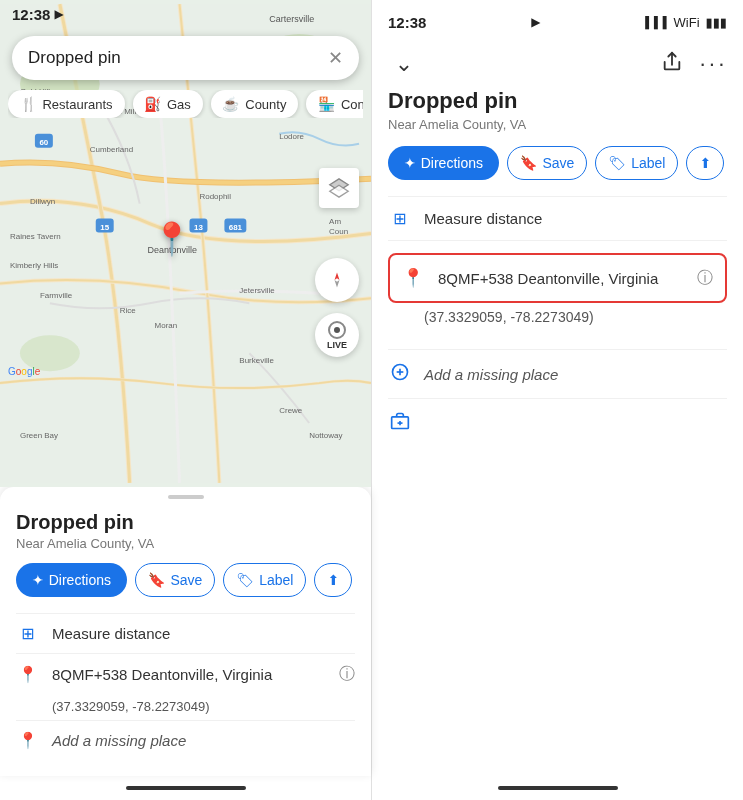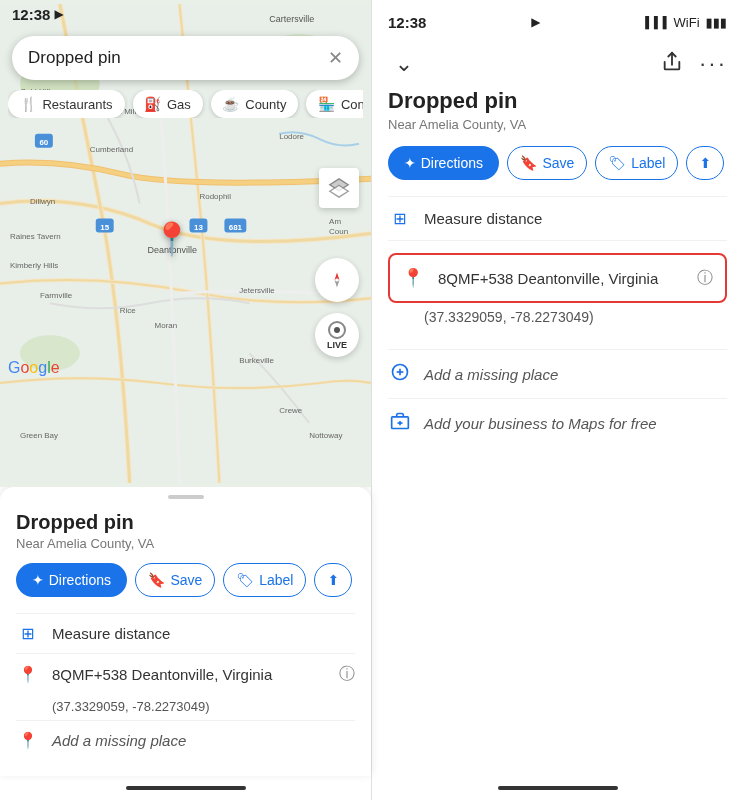--- a/index.html
+++ b/index.html
@@ -192,21 +192,21 @@
       background: #555;
       border-radius: 50%;
     }
 
     
     .google-logo {
       position: absolute;
       bottom: 110px;
       left: 8px;
       z-index: 10;
-      font-size: 16px;
+      font-size: 10px;
       font-weight: 500;
     }
     .g-blue { color: #4285F4; }
     .g-red { color: #EA4335; }
     .g-yellow { color: #FBBC05; }
     .g-green { color: #34A853; }
 
     
     .bottom-sheet {
       background: #fff;
@@ -734,20 +734,19 @@
 
     <div class="right-add-row">
       <span class="right-add-icon">
         <svg width="20" height="20" viewBox="0 0 24 24" fill="none" stroke="#1A73E8" stroke-width="2">
           <rect x="2" y="7" width="20" height="14" rx="1"></rect>
           <path d="M16 7V5a2 2 0 00-2-2h-4a2 2 0 00-2 2v2"></path>
           <line x1="12" y1="12" x2="12" y2="17"></line>
           <line x1="9" y1="14.5" x2="15" y2="14.5"></line>
         </svg>
       </span>
-      <span class="right-add-text">Add your business to Maps for free</span>
     </div>
   </div>
 
   <div class="right-home-bar">
     <div class="home-indicator"></div>
   </div>
 </div>
 
 </body></html>

